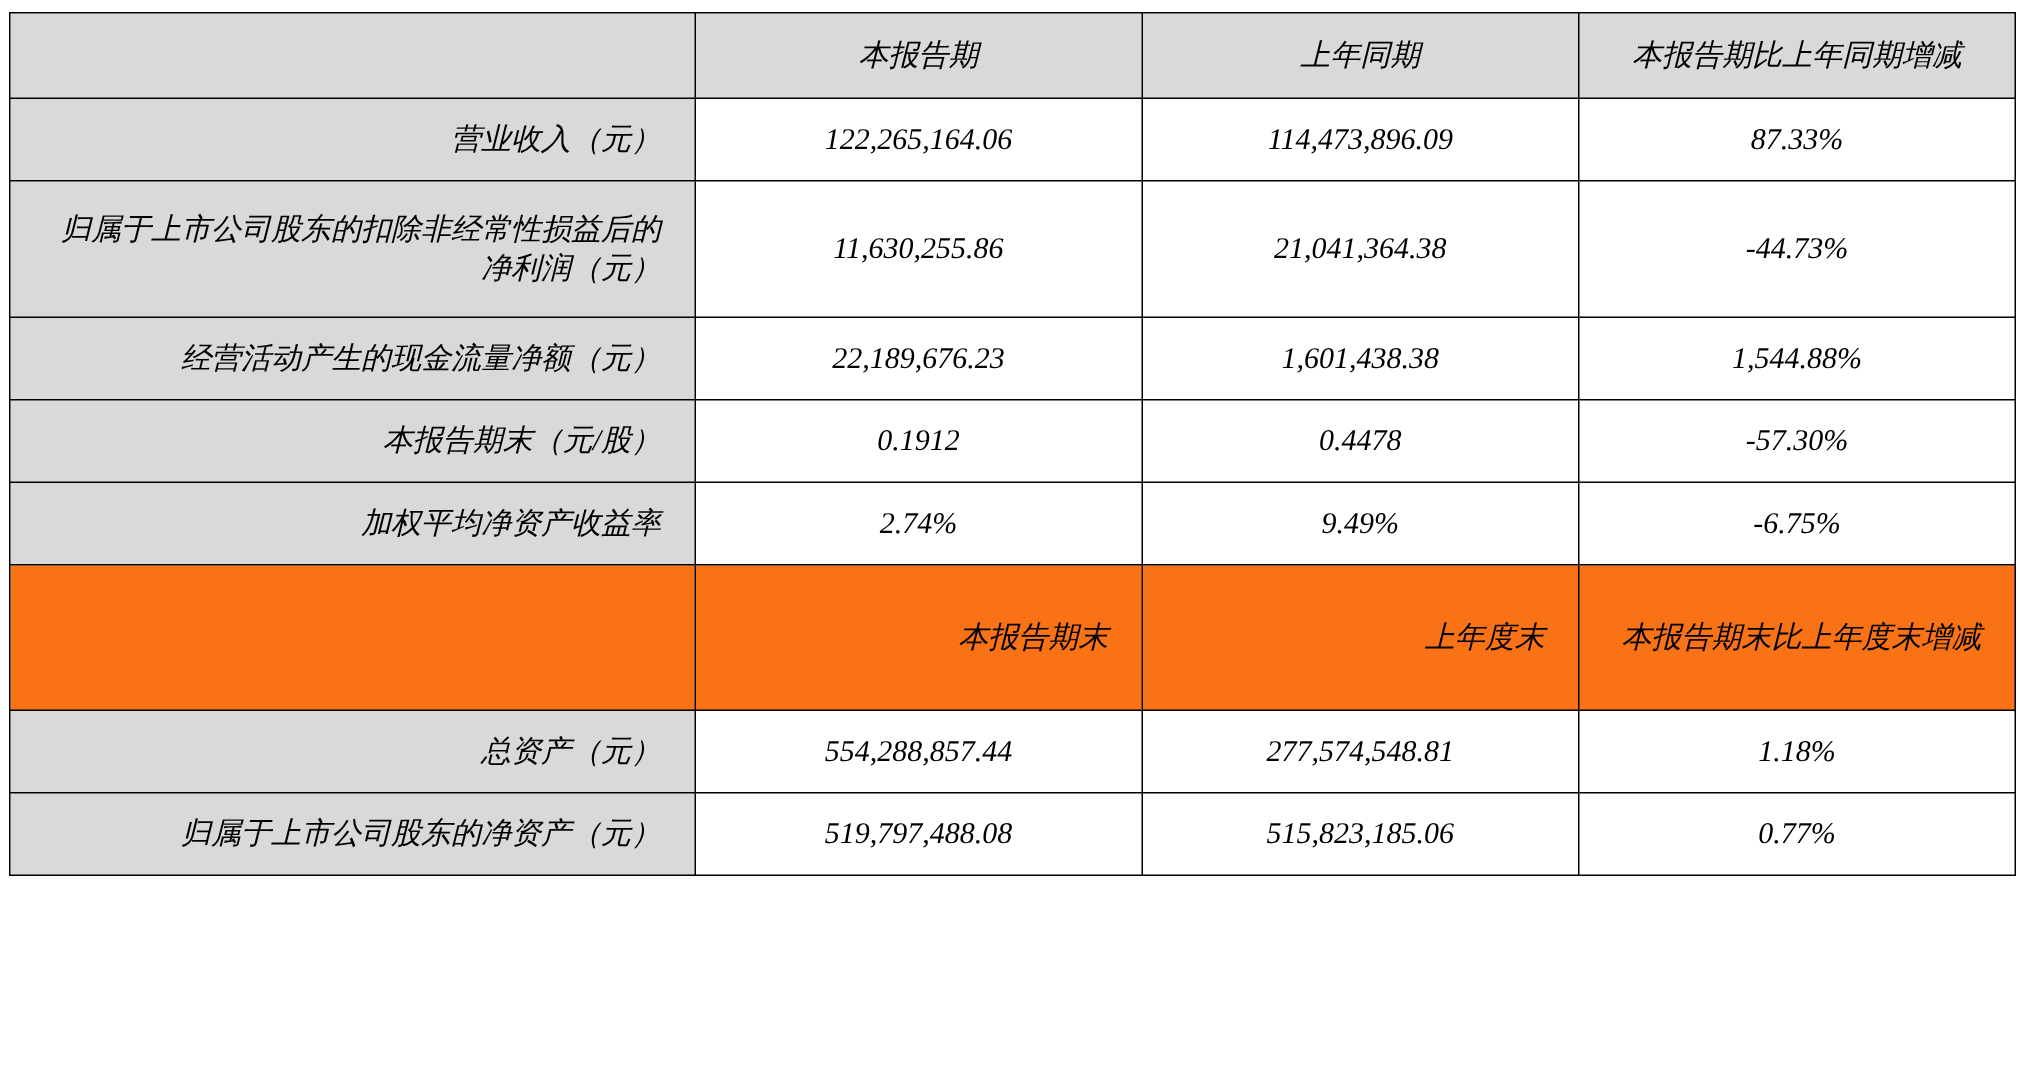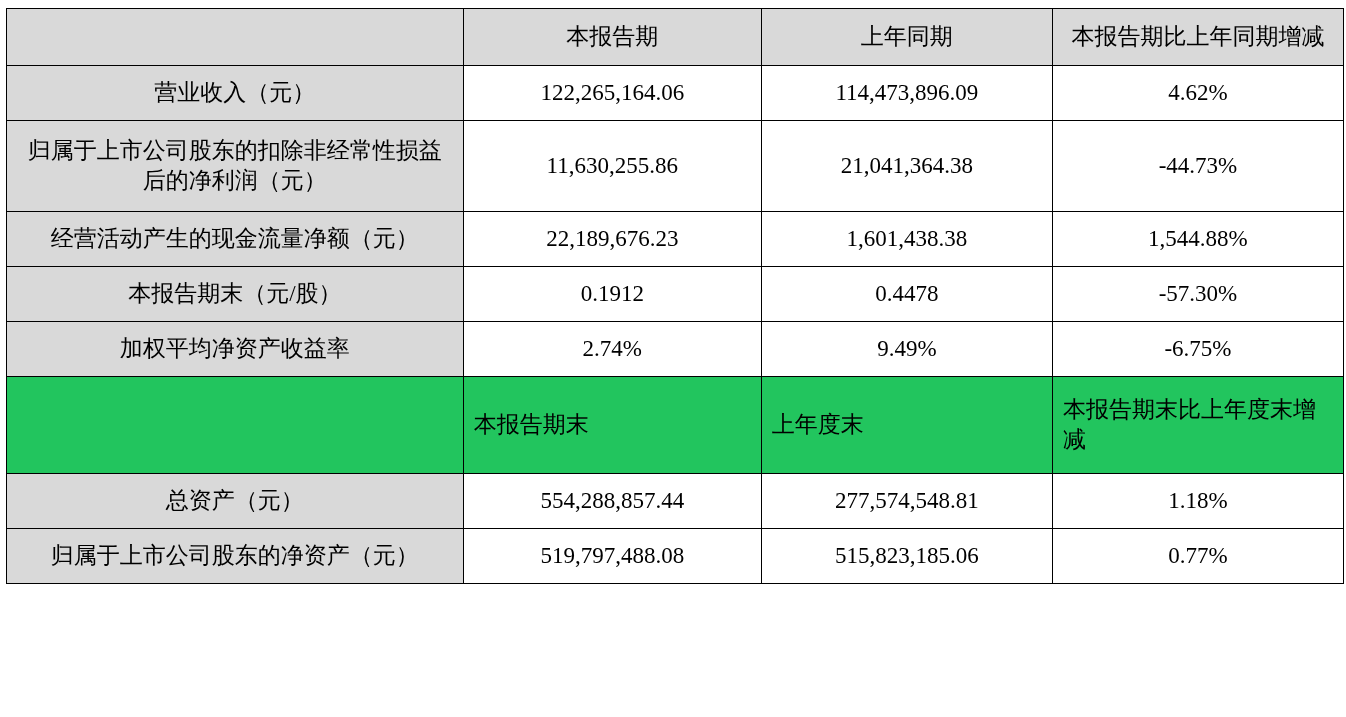--- a/index.html
+++ b/index.html
@@ -21,55 +21,56 @@
     padding: 4px 4px 4px 4px;
   }
   table.fin {
     border-collapse: collapse;
     width: 1338px;
     table-layout: fixed;
     margin: 4px 0 0 2px;
   }
   table.fin td {
     border: 1px solid #000000;
-    font-size: 23px;
+    font-size: 20px;
     line-height: 1.32;
-    padding: 6px 10px;
+    padding: 6px 22px;
     vertical-align: middle;
     word-break: break-all;
+    font-style: italic;
   }
   col.c-label { width: 455px; }
   col.c-cur   { width: 297px; }
   col.c-prev  { width: 290px; }
   col.c-chg   { width: 290px; }
 
   .label-cell {
-    text-align: center;
+    text-align: right;
     background: #d9d9d9;
   }
   .label-cell.tall {
     height: 78px;
     margin-left: 28px;
   }
   .num {
     text-align: center;
   }
   .hdr {
     background: #d9d9d9;
     text-align: center;
     font-weight: normal;
   }
   .hdr-row td { height: 44px; }
   .blank-cell {
     background: #d9d9d9;
   }
   .mid-hdr td {
     height: 84px;
-    background: #22c55e;
-    text-align: left;
+    background: #f97316;
+    text-align: right;
     vertical-align: middle;
   }
   .row-std td { height: 42px; }
   .row-tall td { height: 78px; }
 </style>
 </head>
 <body>
 
 <div class="sheet">
   <table class="fin">
@@ -84,21 +85,21 @@
         <td class="blank-cell"></td>
         <td class="hdr">本报告期</td>
         <td class="hdr">上年同期</td>
         <td class="hdr">本报告期比上年同期增减</td>
       </tr>
 
       <tr class="row-std">
         <td class="label-cell">营业收入（元）</td>
         <td class="num">122,265,164.06</td>
         <td class="num">114,473,896.09</td>
-        <td class="num">4.62%</td>
+        <td class="num">87.33%</td>
       </tr>
 
 
       <tr class="row-tall">
         <td class="label-cell tall">归属于上市公司股东的扣除非经常性损益后的净利润（元）</td>
         <td class="num">11,630,255.86</td>
         <td class="num">21,041,364.38</td>
         <td class="num">-44.73%</td>
       </tr>
 

